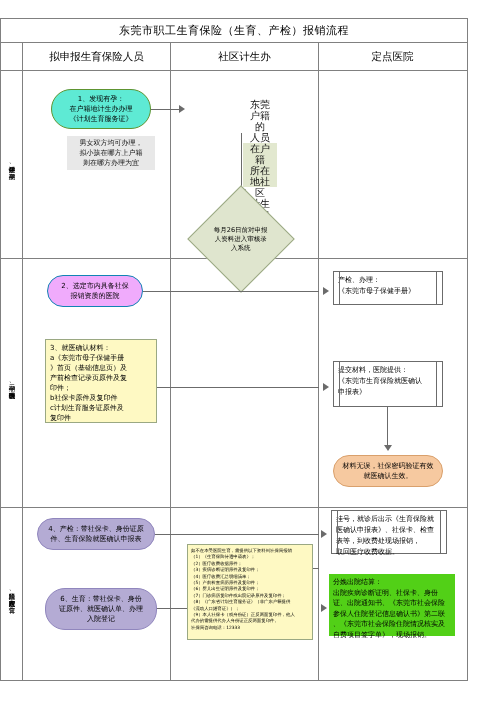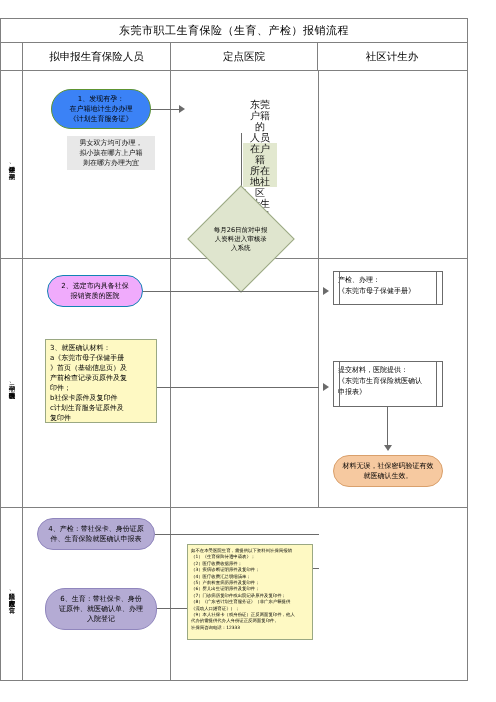--- a/index.html
+++ b/index.html
@@ -111,21 +111,21 @@
     box-sizing: border-box;
     font-size: 7px;
     line-height: 10px;
     text-align: center;
     display: flex;
     align-items: center;
     justify-content: center;
     white-space: pre-line;
   }
   .rounded-green {
-    background: #3b82f6;
+    background: #5eead4;
     border: 1px solid #5e9431;
     border-radius: 22px;
   }
   .rounded-blue {
     background: #f0abfc;
     border: 1px solid #1184b4;
     border-radius: 18px;
   }
   .rounded-purple {
     background: #b4abd4;
@@ -230,22 +230,22 @@
 
 <div class="sheet">
 
   <div class="title-row">
     <span class="t">东莞市职工生育保险（生育、产检）报销流程</span>
   </div>
 
   <div class="head-row">
     <div class="gutter"></div>
     <div class="hcell col1">拟申报生育保险人员</div>
+    <div class="hcell col2">社区计生办</div>
     <div class="hcell col3">定点医院</div>
-    <div class="hcell col2">社区计生办</div>
   </div>
 
   <div class="band band-1">
     <div class="vgut">
       <span class="vtext">怀孕后计生、及孕一期</span>
     </div>
 
     <div class="cell col1">
       <div class="shape rounded-green" style="left:28px; top:18px; width:100px; height:40px;">1、发现有孕：
 在户籍地计生办办理
@@ -355,15 +355,30 @@
 （5）产前检查病历原件及复印件；
 （6）婴儿出生证明原件及复印件；
 （7）门诊病历复印件或出院记录原件及复印件；
 （8）《广东省计划生育服务证》（非广东户籍提供
 《流动人口婚育证》）；
 （9）本人社保卡（或身份证）正反两面复印件，他人
 代办的需提供代办人身份证正反两面复印件。
               社保局咨询电话：12333</div>
     </div>
 
+    <div class="cell col3">
+      <div class="arw arw-r" style="left:2px; top:22px;"></div>
+      <div class="shape box-white pad" style="left:12px; top:2px; width:116px; height:44px; font-size:7px; line-height:11px;">挂号，就诊后出示《生育保险就
+医确认申报表》、社保卡、检查
+表等，到收费处现场报销，
+取回医疗收费收据。</div>
+
+      <div class="arw arw-r" style="left:2px; top:96px;"></div>
+      <div class="shape box-green pad" style="left:10px; top:66px; width:126px; height:62px; font-size:7px; line-height:10.5px;">分娩出院结算：
+出院疾病诊断证明、社保卡、身份
+证、出院通知书、《东莞市社会保险
+参保人住院登记信息确认书》第二联
+、《东莞市社会保险住院情况核实及
+自费项目签字单》，现场报销。</div>
+    </div>
   </div>
 
 </div>
 
 </body></html>

